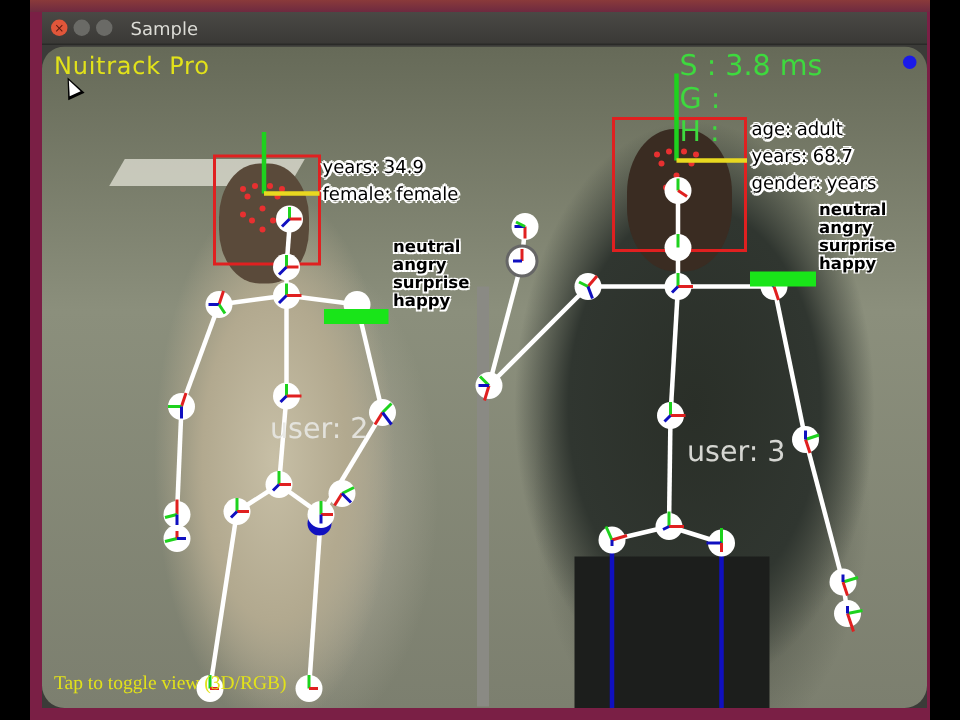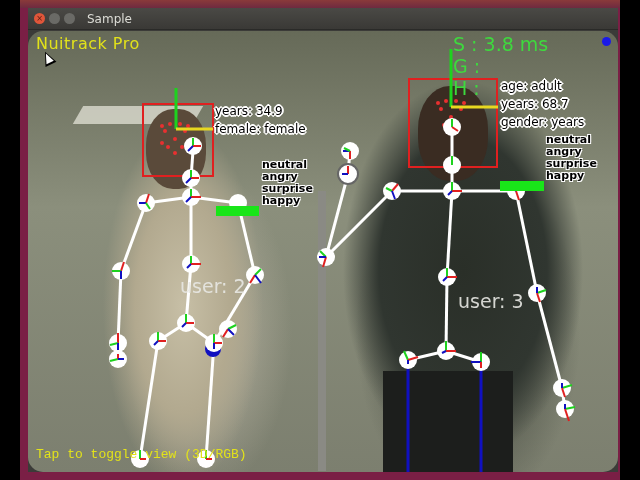--- a/index.html
+++ b/index.html
@@ -107,21 +107,21 @@
   }
   .emo-bar {
     position: absolute; height: 10px; background: #19e519;
   }
   .user-label {
     position: absolute; color: #e8e8e4; font-size: 19px;
     font-family: "DejaVu Sans", sans-serif; opacity: 0.9; text-align: center;
   }
   .footer-hint {
     position: absolute; left: 8px; top: 416px; color: #e2e21a;
-    font-size: 13px; font-family: Liberation Mono, monospace; text-align: right;
+    font-size: 13px; font-family: Liberation Serif, serif; text-align: right;
   }
   .cursor {
     position: absolute; left: 14px; top: 20px; width: 0; height: 0;
     border-left: 6px solid transparent; border-right: 6px solid transparent;
     border-bottom: 14px solid #000; transform: rotate(-25deg);
   }
   .cursor::after {
     content: ""; position: absolute; left: -4px; top: 2px; width: 0; height: 0;
     border-left: 4px solid transparent; border-right: 4px solid transparent;
     border-bottom: 10px solid #fff;

